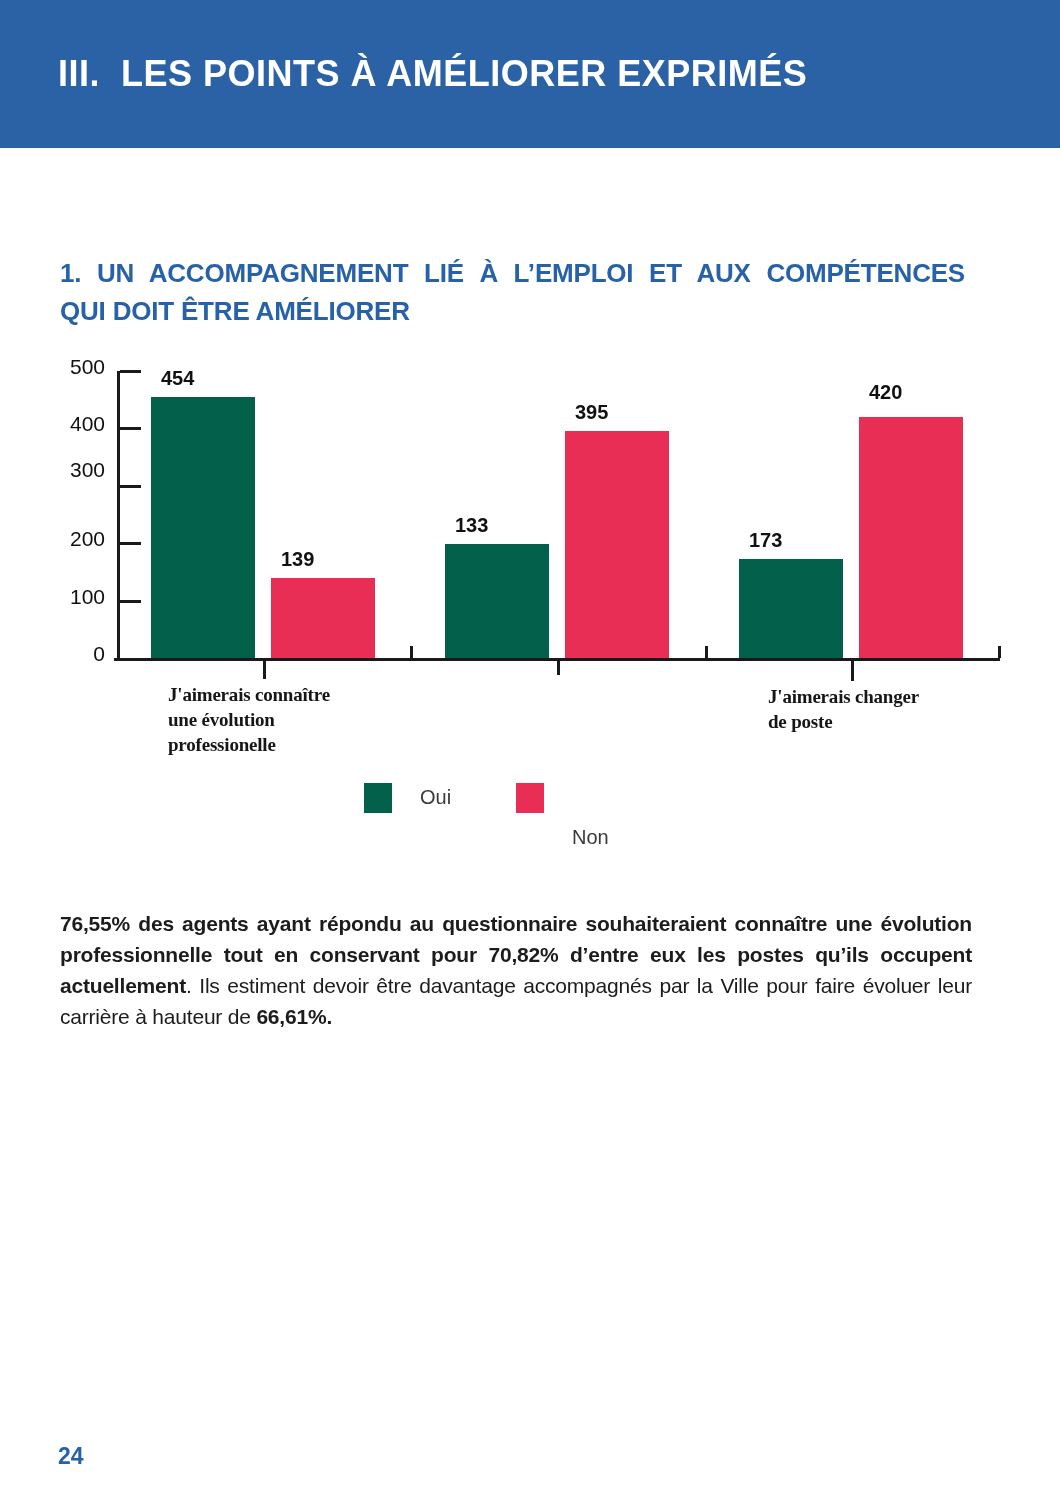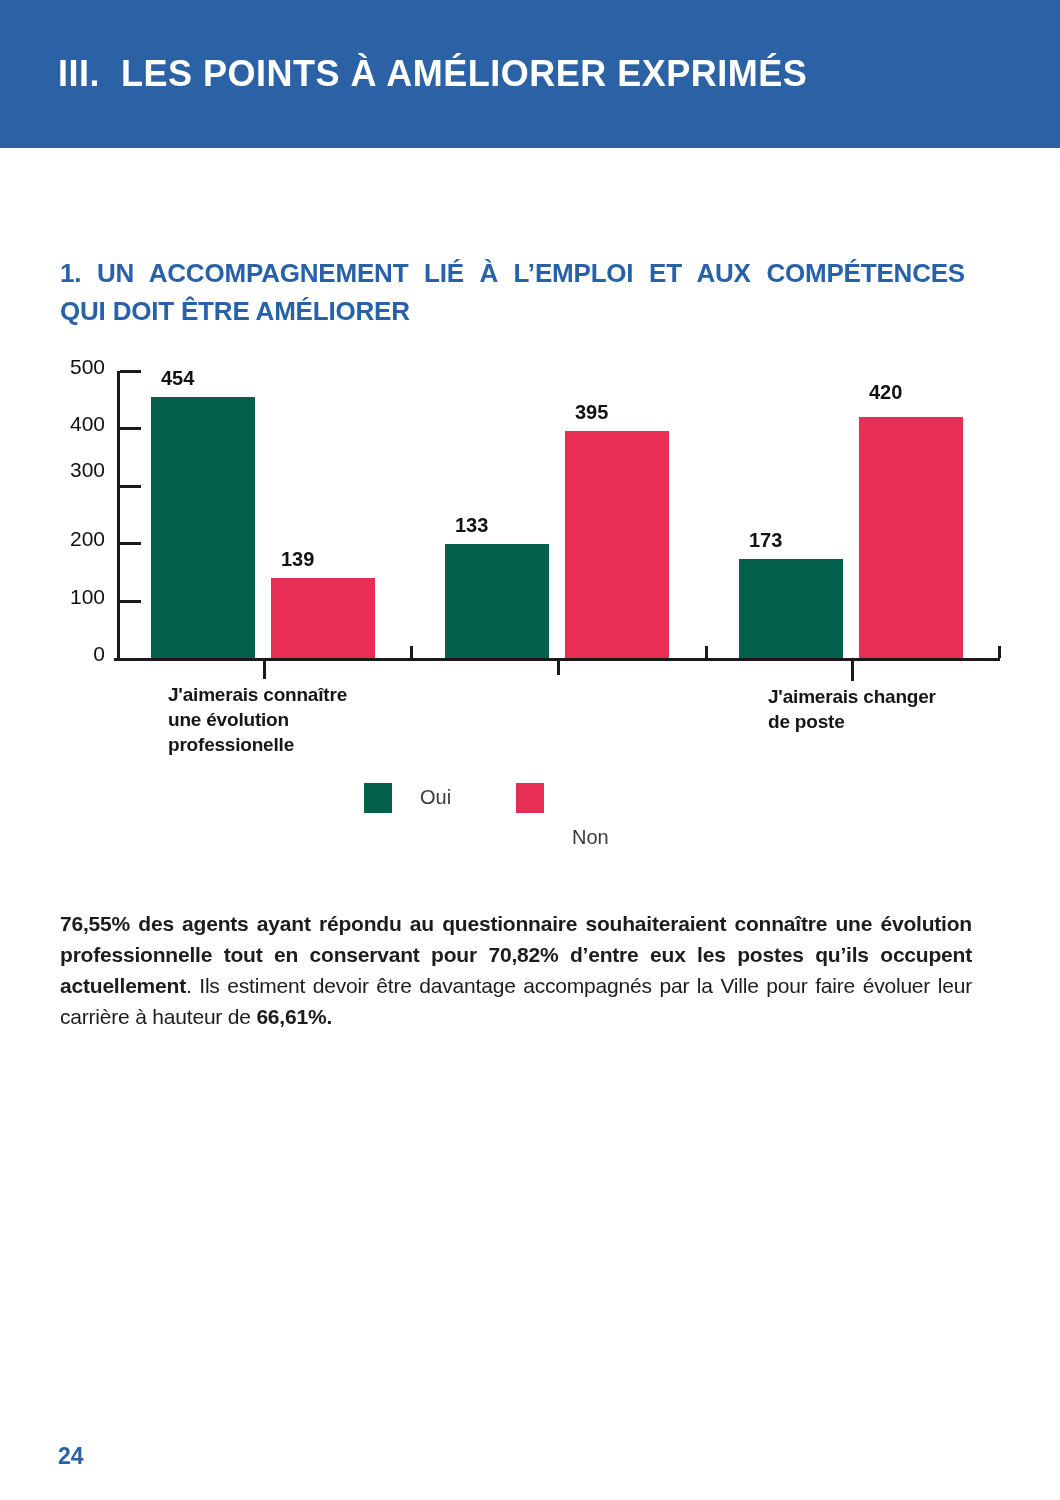--- a/index.html
+++ b/index.html
@@ -28,20 +28,21 @@
   .ytick-label { left: 18px; width: 87px; text-align: right; font-size: 21px; color: #111111; }
   .ytick   { left: 120px; width: 21px; height: 3px; background: #1a1a1a; }
   .vline   { width: 3px;  background: #1a1a1a; }
   .hline   { height: 3px; background: #1a1a1a; }
   .xtick-up{ width: 3px;  background: #1a1a1a; }
   .leader  { width: 3px;  background: #1a1a1a; }
   .value-label { width: 84px; text-align: left; font-weight: 700; font-size: 20px; color: #111111; }
   .cat-label {
     font-weight: 700; font-size: 19px; line-height: 25px; color: #161616;
     letter-spacing: -0.2px;
+    font-family: Liberation Serif, serif;
   }
   .legend { position: absolute; left: 0; top: 431px; width: 1060px; height: 34px; }
   .legend span { position: absolute; display: block; }
   .swatch { width: 28px; height: 30px; top: 0; }
   .sw-oui { left: 364px; }
   .sw-non { left: 516px; }
   .legend-label { font-size: 20px; color: #3A3A3A; top: 3px; }
   .lb-oui { left: 420px; }
   .lb-non { left: 572px; margin-top: 40px; }
 

